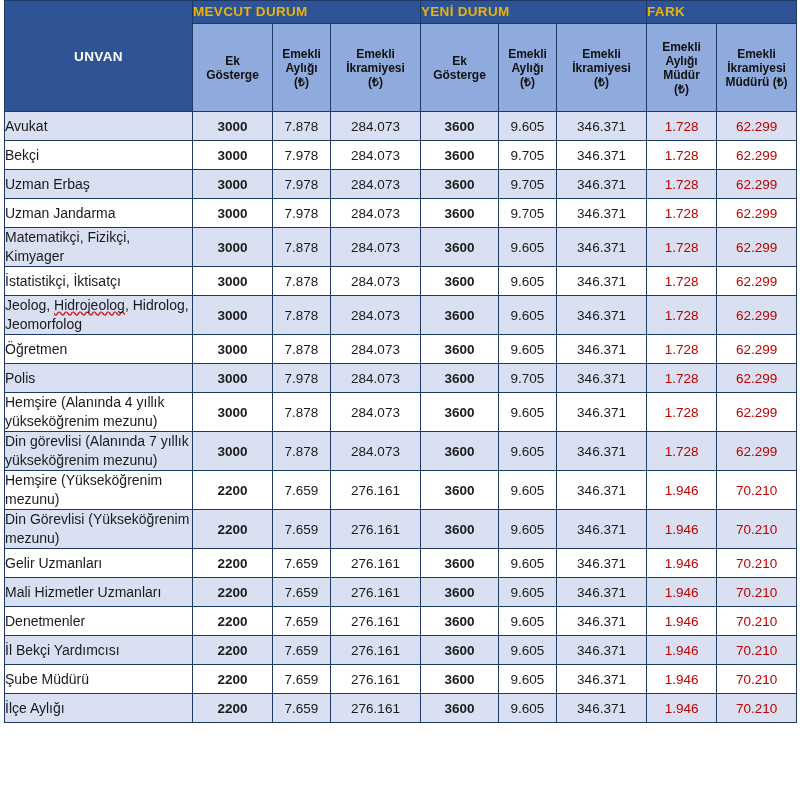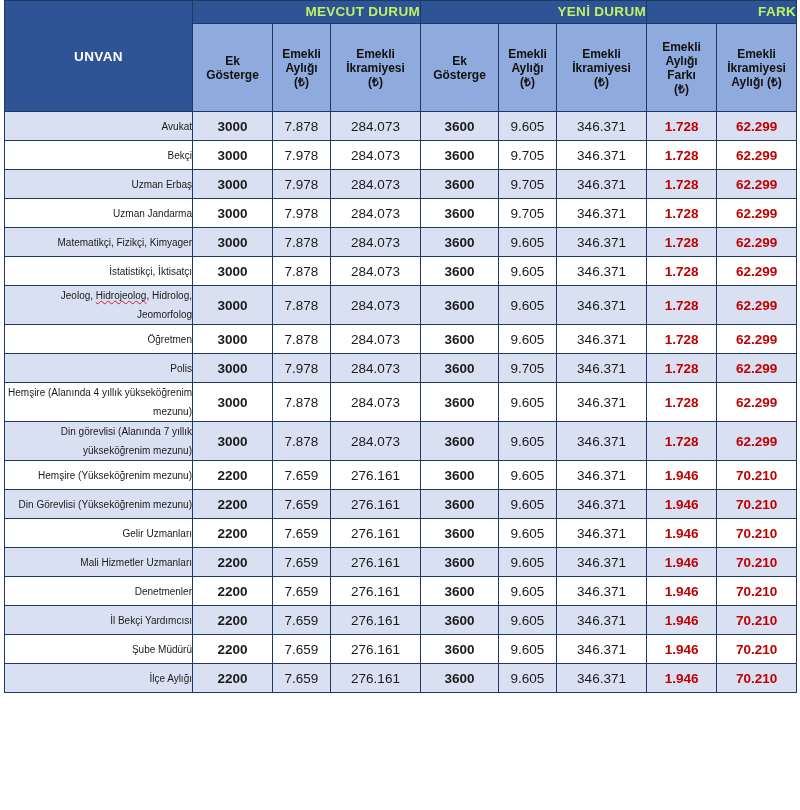--- a/index.html
+++ b/index.html
@@ -26,24 +26,24 @@
     margin-top: 0px;
   }
   table.pay-table td, table.pay-table th {
     border: 1px solid #1f3864;
     padding: 0;
     vertical-align: middle;
   }
   
   .grp {
     background: #2e5496;
-    color: #bef264;
+    color: #eab308;
     font-weight: bold;
     font-size: 13.5px;
-    text-align: right;
+    text-align: left;
     letter-spacing: 0.3px;
     height: 22px;
     line-height: 22px;
   }
   
   .unvan-head {
     background: #2e5496;
     color: #ffffff;
     font-weight: bold;
     font-size: 13.5px;
@@ -64,33 +64,33 @@
   }
   
   tbody td {
     font-size: 13.5px;
     color: #1a1a1a;
     height: 29px;
   }
   tr.odd td { background: #d9e0f2; }
   tr.even td { background: #ffffff; }
   td.title {
-    text-align: right;
+    text-align: left;
     padding: 2px 4px 2px 7px;
     line-height: 19px;
-    font-size: 10px;
+    font-size: 14px;
   }
   td.num {
     text-align: center;
     font-size: 13.5px;
   }
   td.bold { font-weight: bold; margin-left: 40px; }
   td.red {
     color: #c00000;
-    font-weight: bold;
+    font-weight: normal;
   }
   .spell {
     text-decoration: underline wavy #d02020;
     text-decoration-skip-ink: none;
   }
 </style>
 </head>
 <body>
 
 <div id="page">
@@ -140,27 +140,27 @@
           <div>(₺)</div>
         </th>
         <th class="sub">
           <div>Emekli</div>
           <div>İkramiyesi</div>
           <div>(₺)</div>
         </th>
         <th class="sub">
           <div>Emekli</div>
           <div>Aylığı</div>
-          <div>Farkı</div>
+          <div>Müdür</div>
           <div>(₺)</div>
         </th>
         <th class="sub">
           <div>Emekli</div>
           <div>İkramiyesi</div>
-          <div>Aylığı (₺)</div>
+          <div>Müdürü (₺)</div>
         </th>
       </tr>
     </thead>
 
     <tbody id="tbody">
         <tr class="odd">
           <td class="title">Avukat</td>
           <td class="num bold">3000</td>
           <td class="num">7.878</td>
           <td class="num">284.073</td>

